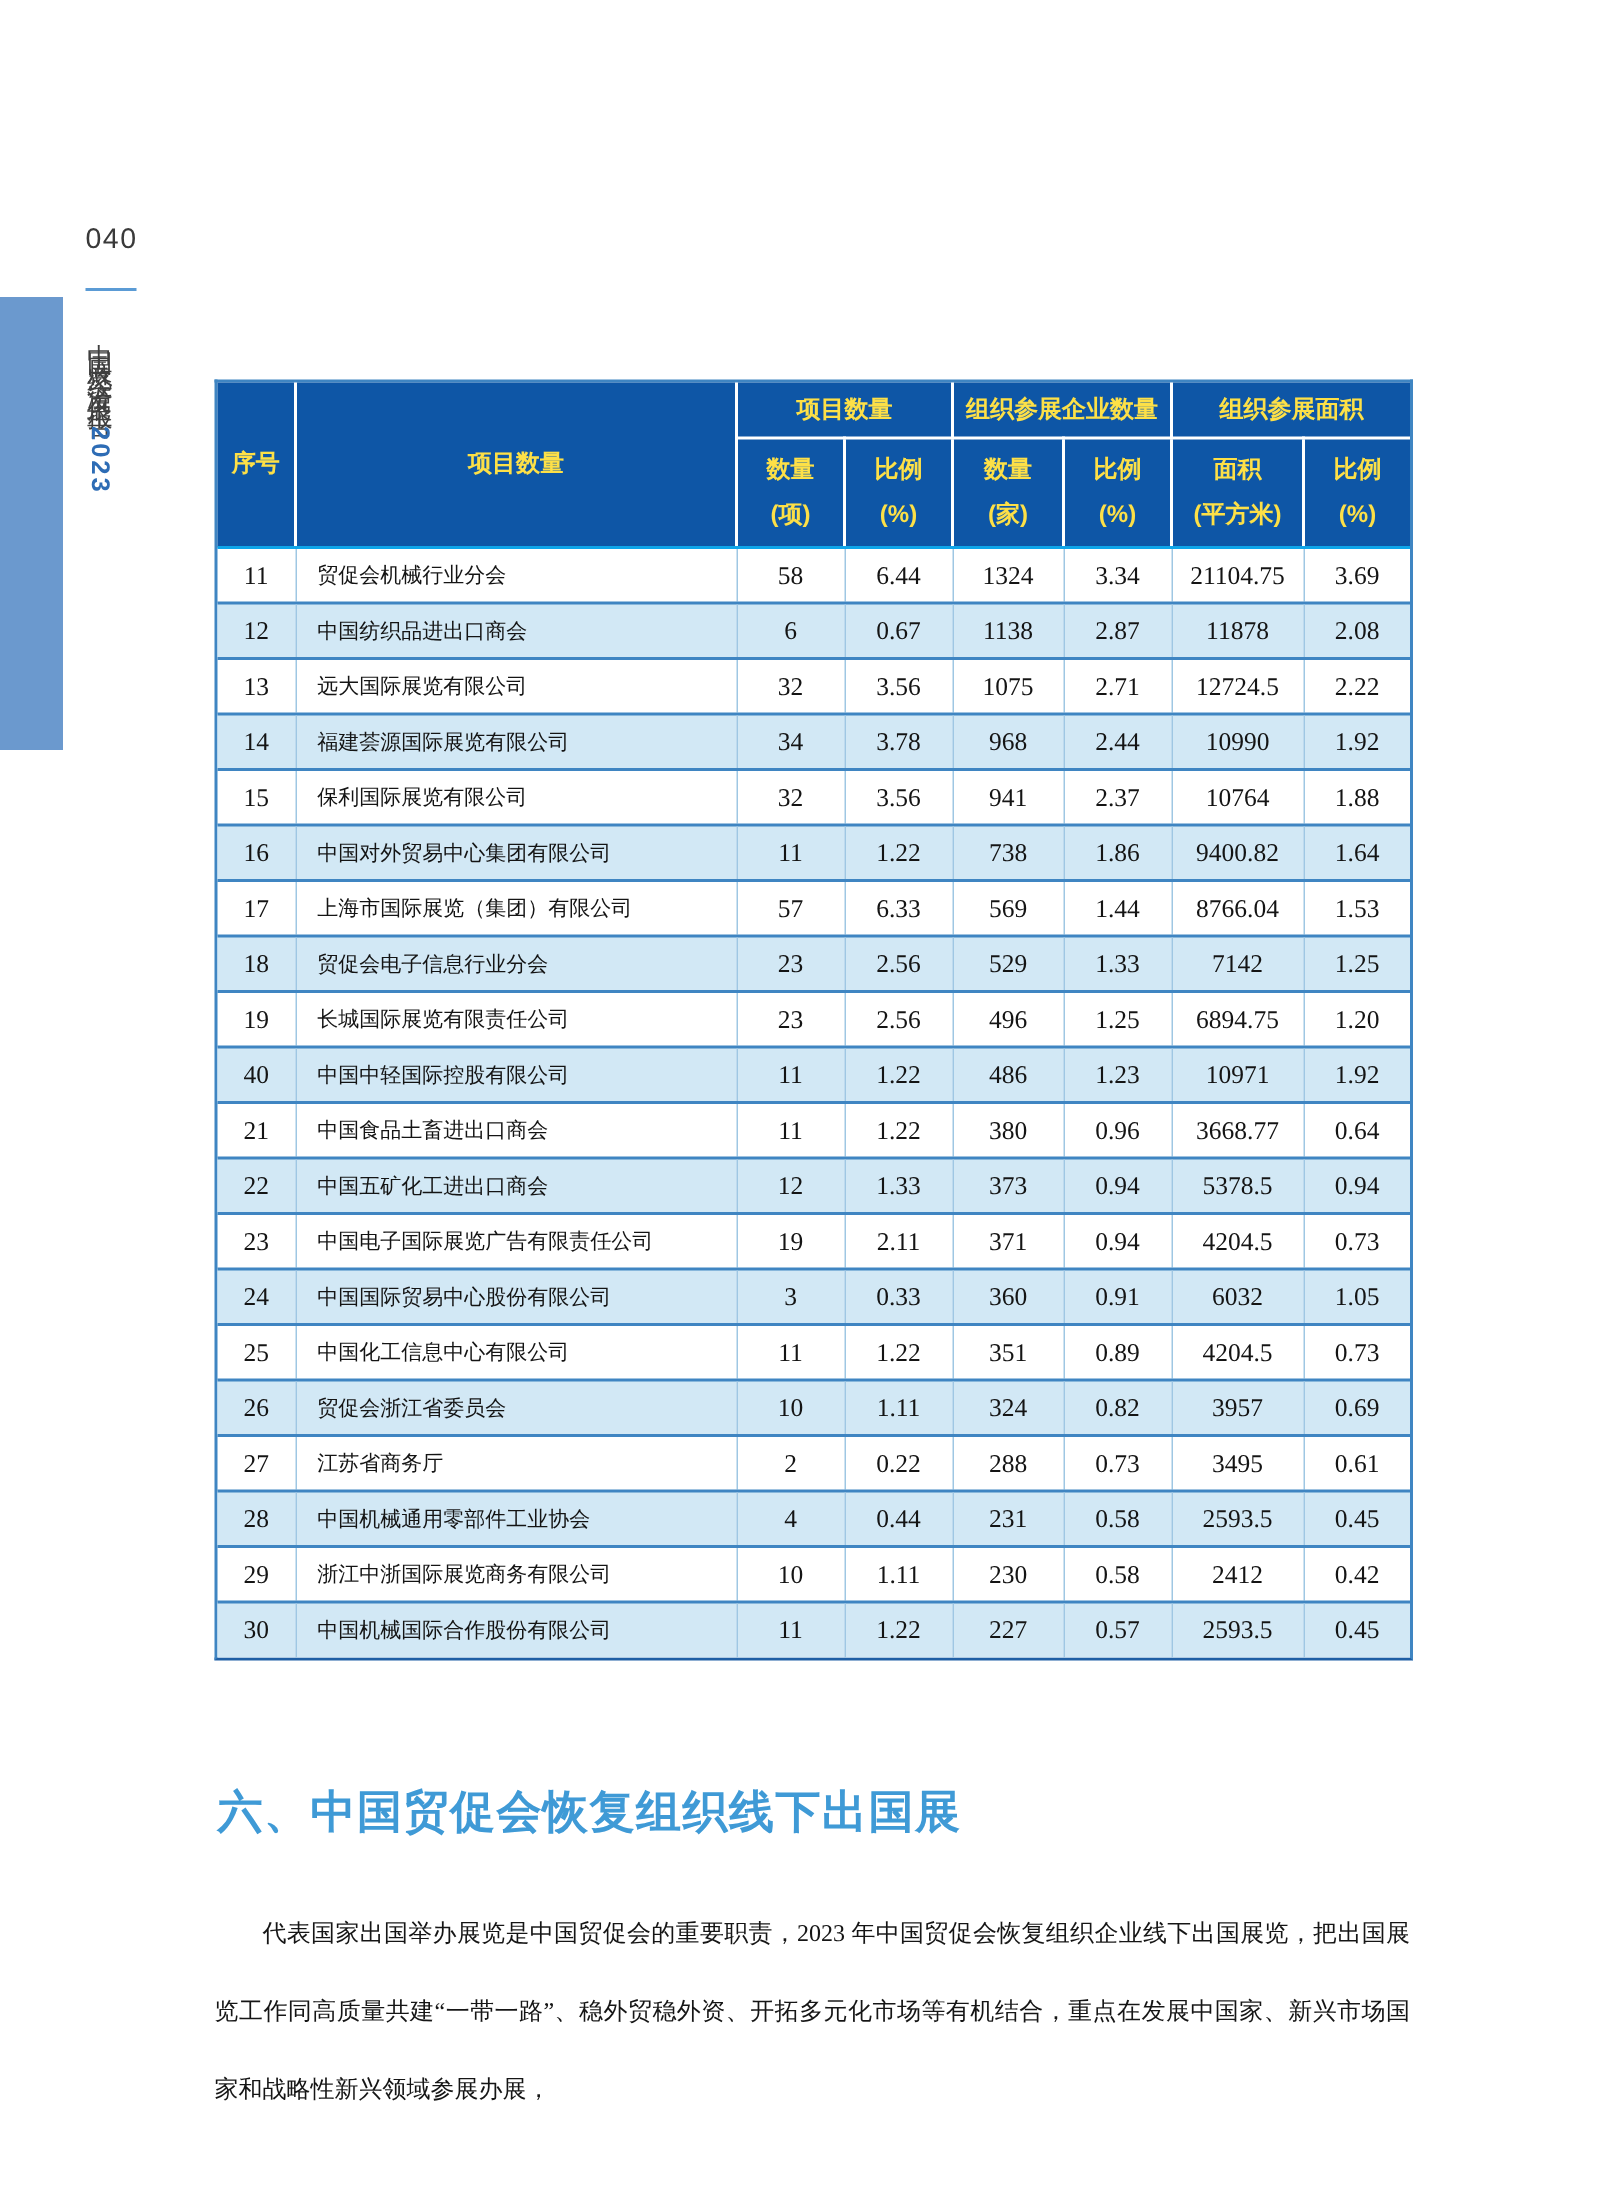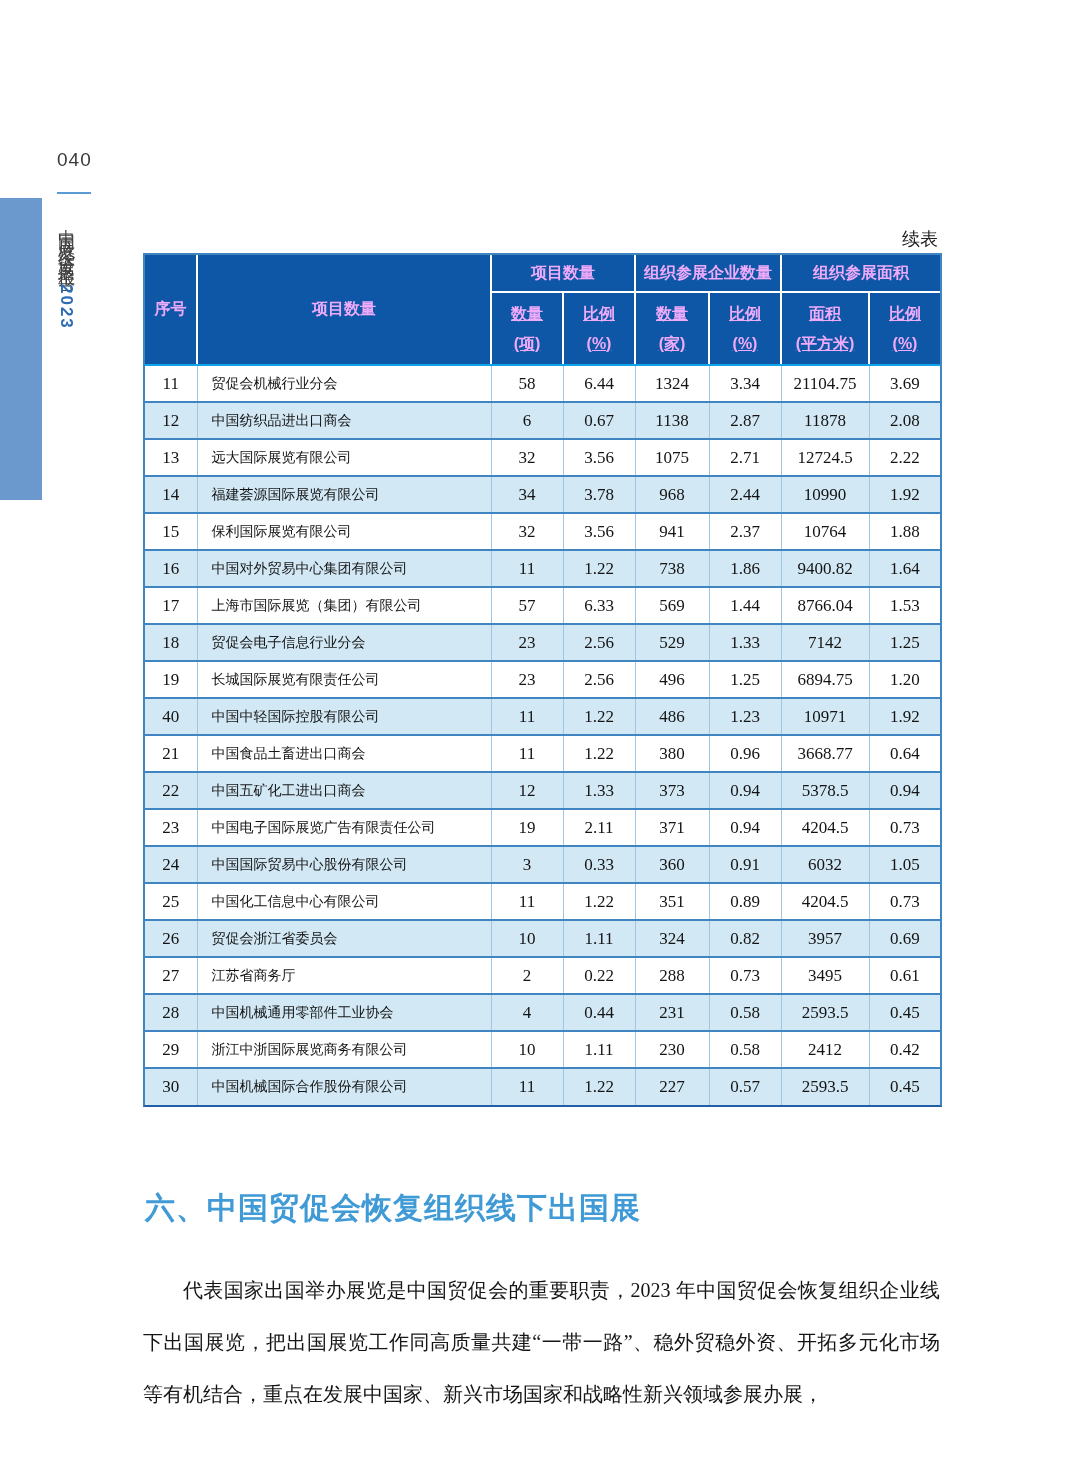--- a/index.html
+++ b/index.html
@@ -33,27 +33,27 @@
     position:absolute; left:143px; top:194px; width:795px; text-align:right;
     font-size:18px; color:#222222;
   }
   
   .tbl-wrap {
     position:absolute; left:143px; top:220px; width:799px;
     border:2px solid #3f85c2; border-bottom-color:#1f5fa5; background:#ffffff;
   }
   table { border-collapse:collapse; width:795px; table-layout:fixed; }
   thead th {
-    background:var(--header-bg,#0e56a6); color:#f0abfc;
+    background:var(--header-bg,#0e56a6); color:#fde047;
     font-family:"Liberation Sans","DejaVu Sans",sans-serif;
     font-size:16px; font-weight:600; text-align:center; vertical-align:middle;
     border:2px solid #ffffff;
   }
   thead tr.h1 th { height:37px; }
-  thead tr.h2 th { height:73px;text-decoration:underline; }
+  thead tr.h2 th { height:73px; }
   thead tr.h1 th:first-child, tbody td:first-child { border-left:none; }
   thead tr.h1 th { border-top:none; }
   thead tr.h1 th:last-child, thead tr.h2 th:last-child, tbody td:last-child { border-right:none; }
   thead th.hdr-bottom { border-bottom:2px solid #0ea5e9; }
   thead .sub-line { display:block; line-height:30px; }
   tbody td {
     height:37px; text-align:center; vertical-align:middle;
     font-size:17px; color:#141414;
     border:1px solid #9fc7e3; border-top:2px solid #3f85c2; border-bottom:none;
   }
@@ -64,39 +64,38 @@
   }
   tbody tr.alt td { background:var(--row-alt-bg,#d2e8f5); }
   
   .section-heading {
     position:absolute; left:145px; top:1155px; width:795px;
     font-family:"Liberation Sans","DejaVu Sans",sans-serif;
     font-size:30px; font-weight:700; color:var(--heading-blue,#3f9ad6); letter-spacing:1px;
   }
   .section-paragraph {
     position:absolute; left:143px; top:1231px; width:797px;
-    font-size:20px; line-height:52px; color:#151515;
+    font-size:16px; line-height:52px; color:#151515;
     text-align:justify; text-indent:2em;
   }
 </style>
 </head>
 <body>
 
 <div class="page">
 
   <div class="page-number">040</div>
   <div class="page-number-rule"></div>
   <div class="side-bar"></div>
 
   <div class="side-vertical">
     <span>中国展览经济发展报告</span>
     <span class="year">2023</span>
   </div>
 
-  <div class="cont-label">续表</div>
 
   <div class="tbl-wrap">
     <table>
       <colgroup>
         <col style="width:52px">
           <col style="width:294px">
         <col style="width:72px">
           <col style="width:72px">
         <col style="width:74px">
           <col style="width:72px">

